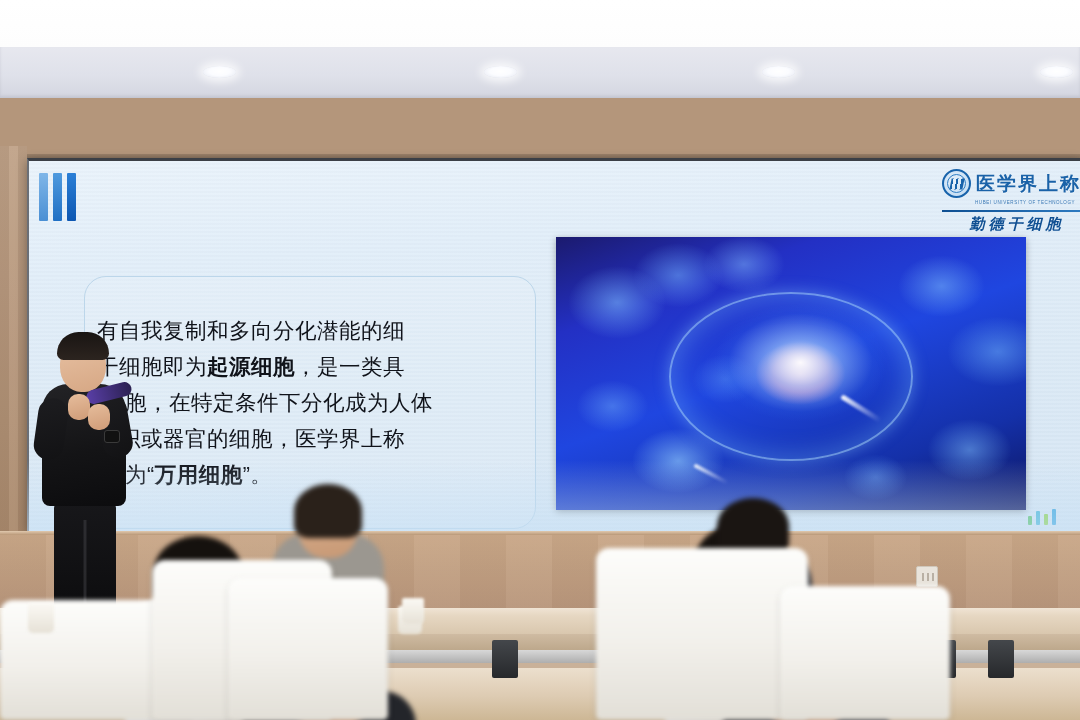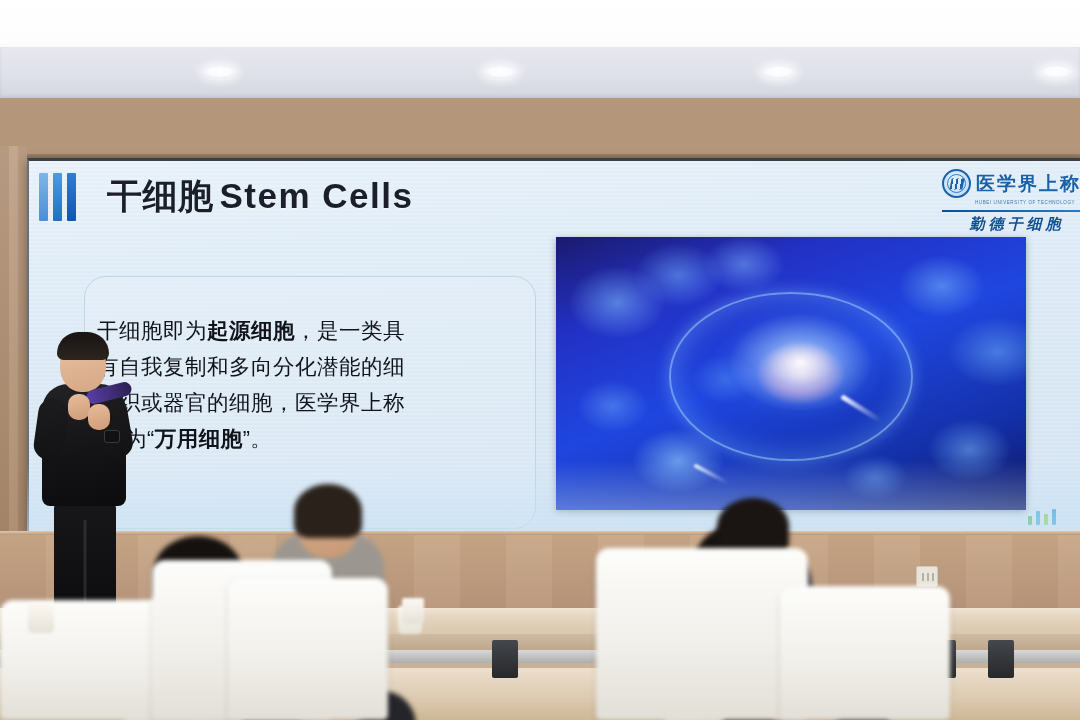--- a/index.html
+++ b/index.html
@@ -320,39 +320,37 @@
   <div class="wall-left"></div>
 
   <div id="screen">
 
     <div class="accent-bars">
       <i class="bar1"></i>
       <i class="bar2"></i>
       <i class="bar3"></i>
     </div>
 
-    <div class="slide-title">
-      <span>干细胞</span><span class="en">Stem Cells</span>
-    </div>
 
     <div class="logo-block">
       <div class="logo-row">
         <div class="logo-seal"></div>
         <div class="logo-cn">医学界上称</div>
       </div>
       <div class="logo-en">HUBEI UNIVERSITY OF TECHNOLOGY</div>
       <div class="logo-rule"></div>
       <div class="logo-sub">勤德干细胞</div>
     </div>
 
 
     <div class="body-card"></div>
     <div class="body-text">
+        <div>有自我复制和多向分化潜能的细</div>
         <div>干细胞即为<b>起源细胞</b>，是一类具</div>
-        <div>有自我复制和多向分化潜能的细</div>
+        <div style="text-indent: 28px;">胞，在特定条件下分化成为人体</div>
         <div>组织或器官的细胞，医学界上称</div>
         <div style="text-indent: 28px;">为“<b>万用细胞</b>”。</div>
       </div>
 
     <div class="cell-photo">
       <div class="halo"></div>
       <div class="tail"></div>
       <div class="tail2"></div>
     </div>
 

